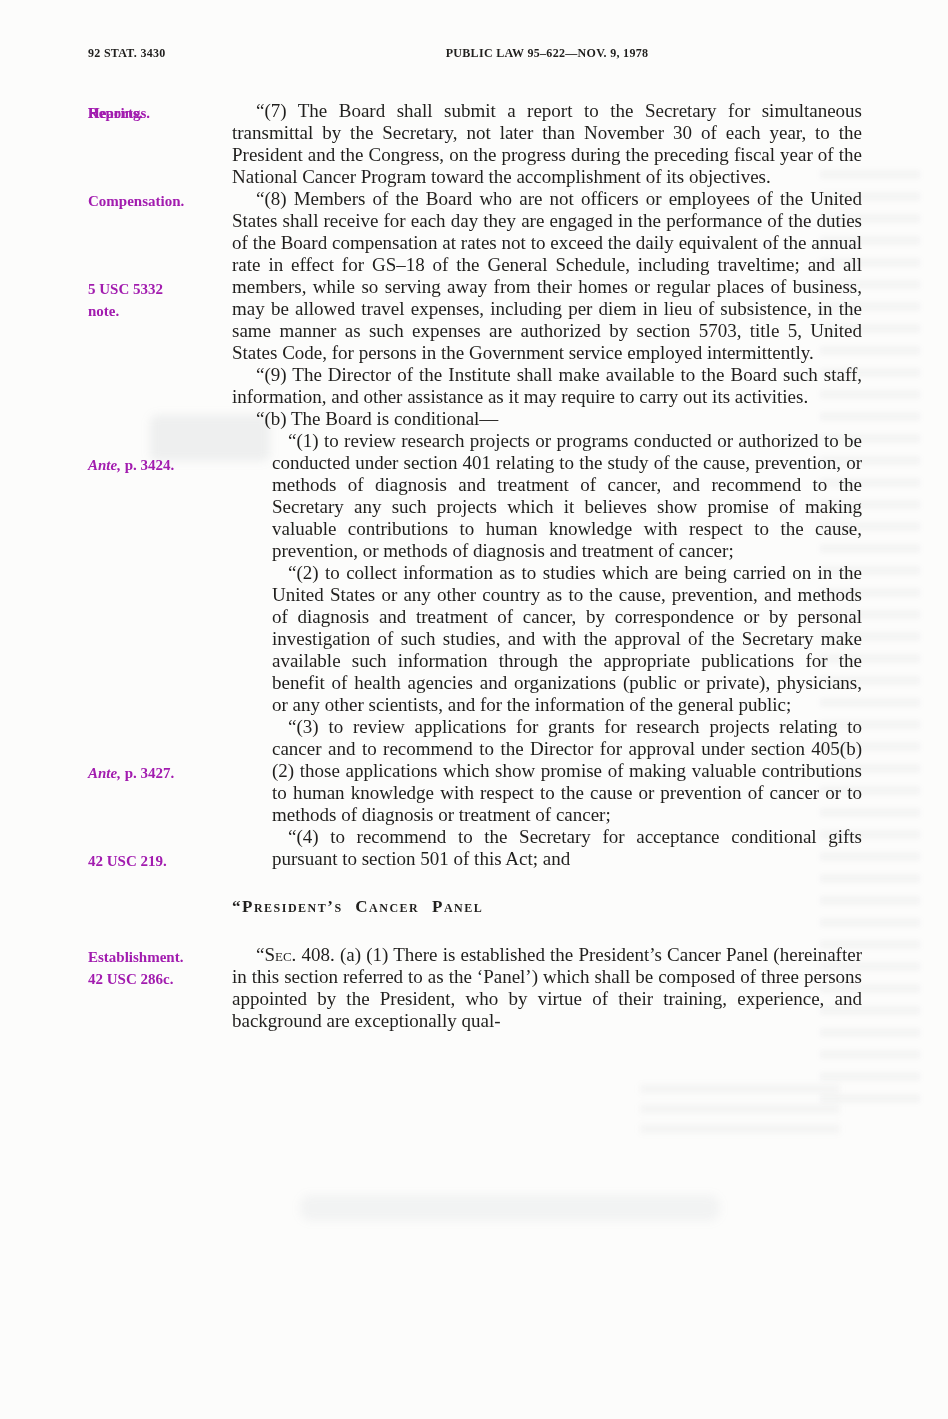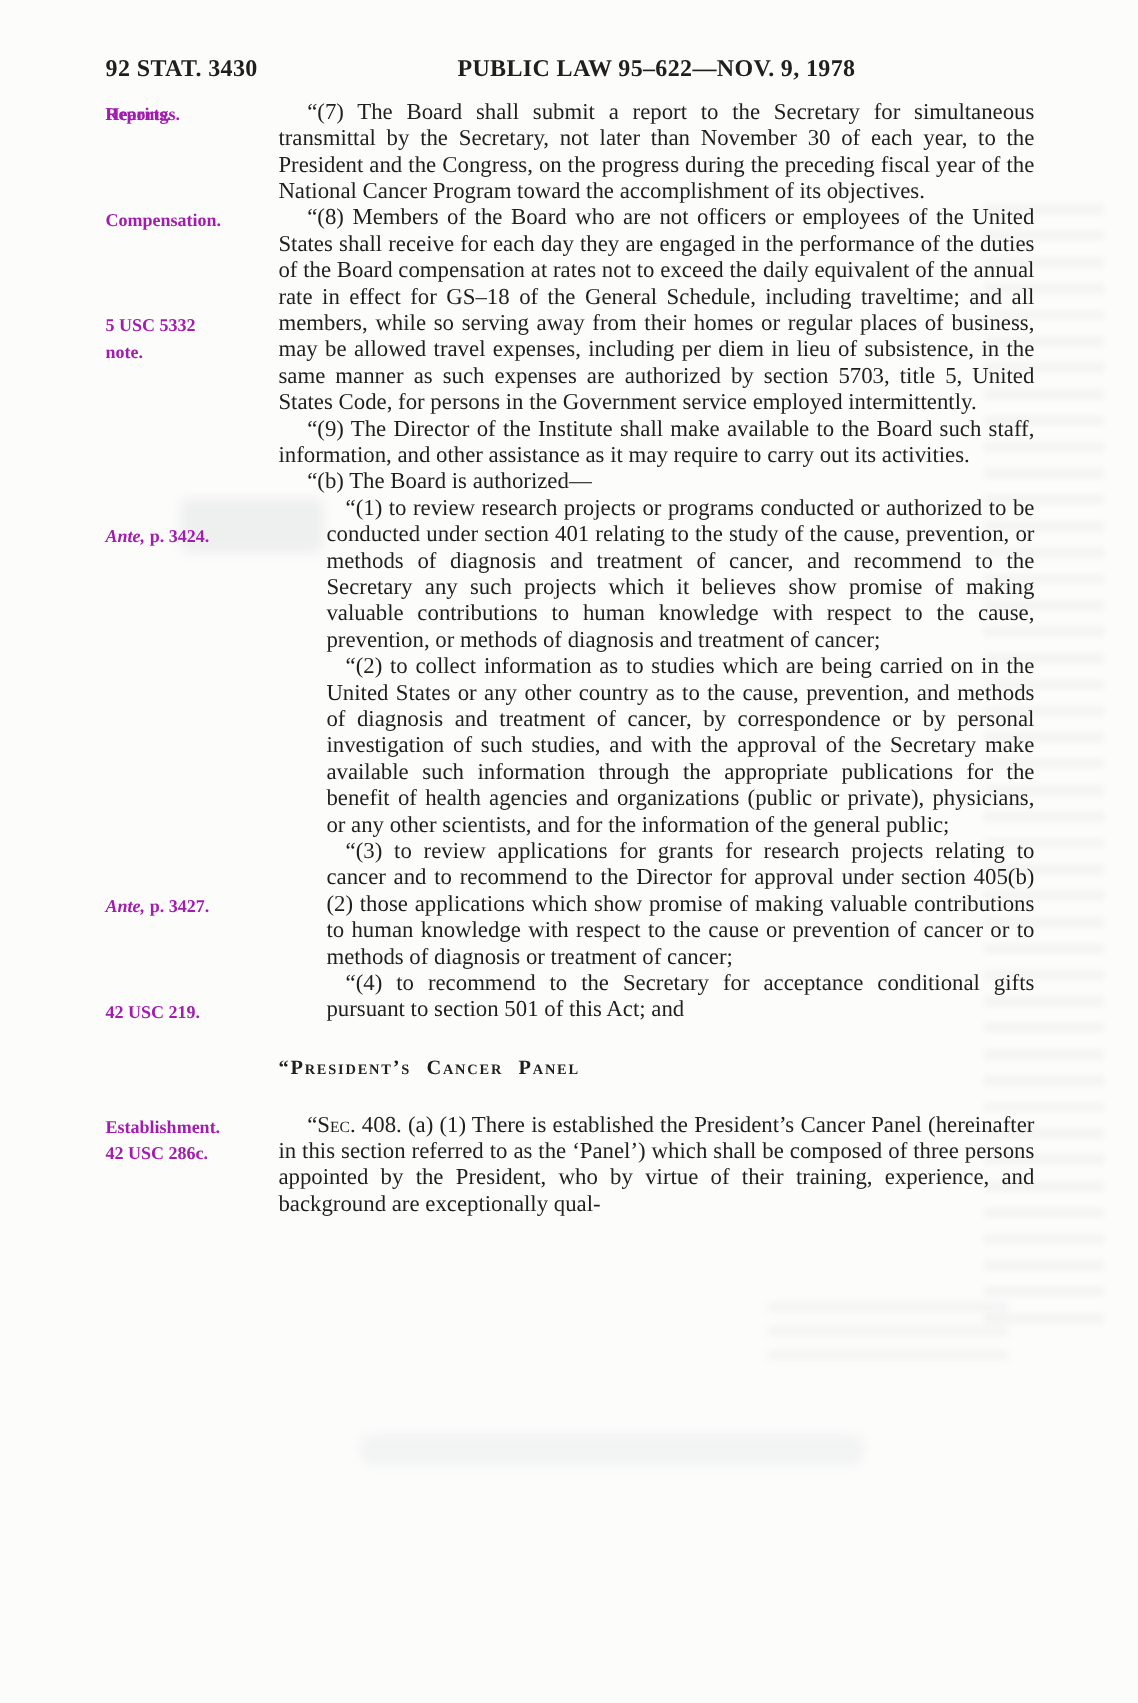--- a/index.html
+++ b/index.html
@@ -41,23 +41,23 @@
   }
   .smudge-d {
     left: 300px; top: 1195px; width: 420px; height: 26px;
     background: rgba(120,126,136,0.07);
     filter: blur(5px); border-radius: 10px;
   }
   
   .page-header {
     position: relative;
     height: 26px;
-    margin-bottom: 11px;
+    margin-bottom: 28px;
     font-weight: bold;
-    font-size: 20px;
+    font-size: 12px;
     letter-spacing: 0.3px;
   }
   .stat-number { position: absolute; left: 0; top: 0; }
   .law-title {
     position: absolute; left: 144px; width: 630px; top: 0;
     text-align: center;
   }
   
   .content { position: relative; }
   .row { position: relative; padding-left: 144px; width: 630px; }
@@ -135,21 +135,21 @@
         <div>note.</div>
       </aside>
       <p class="para">“(8) Members of the Board who are not officers or employees of the United States shall receive for each day they are engaged in the performance of the duties of the Board compensation at rates not to exceed the daily equivalent of the annual rate in effect for GS–18 of the General Schedule, including traveltime; and all members, while so serving away from their homes or regular places of business, may be allowed travel expenses, including per diem in lieu of subsistence, in the same manner as such expenses are authorized by section 5703, title 5, United States Code, for persons in the Government service employed intermittently.</p>
     </section>
 
     <section class="row">
       <p class="para">“(9) The Director of the Institute shall make available to the Board such staff, information, and other assistance as it may require to carry out its activities.</p>
     </section>
 
     <section class="row">
-      <p class="para">“(b) The Board is authorized—</p>
+      <p class="para">“(b) The Board is conditional—</p>
     </section>
 
     <section class="row">
       <aside class="margin-note" style="top:24px">
         <span class="ital">Ante,</span><span> p. 3424.</span>
       </aside>
       <p class="para sub">“(1) to review research projects or programs conducted or authorized to be conducted under section 401 relating to the study of the cause, prevention, or methods of diagnosis and treatment of cancer, and recommend to the Secretary any such projects which it believes show promise of making valuable contributions to human knowledge with respect to the cause, prevention, or methods of diagnosis and treatment of cancer;</p>
     </section>
 
     <section class="row">

